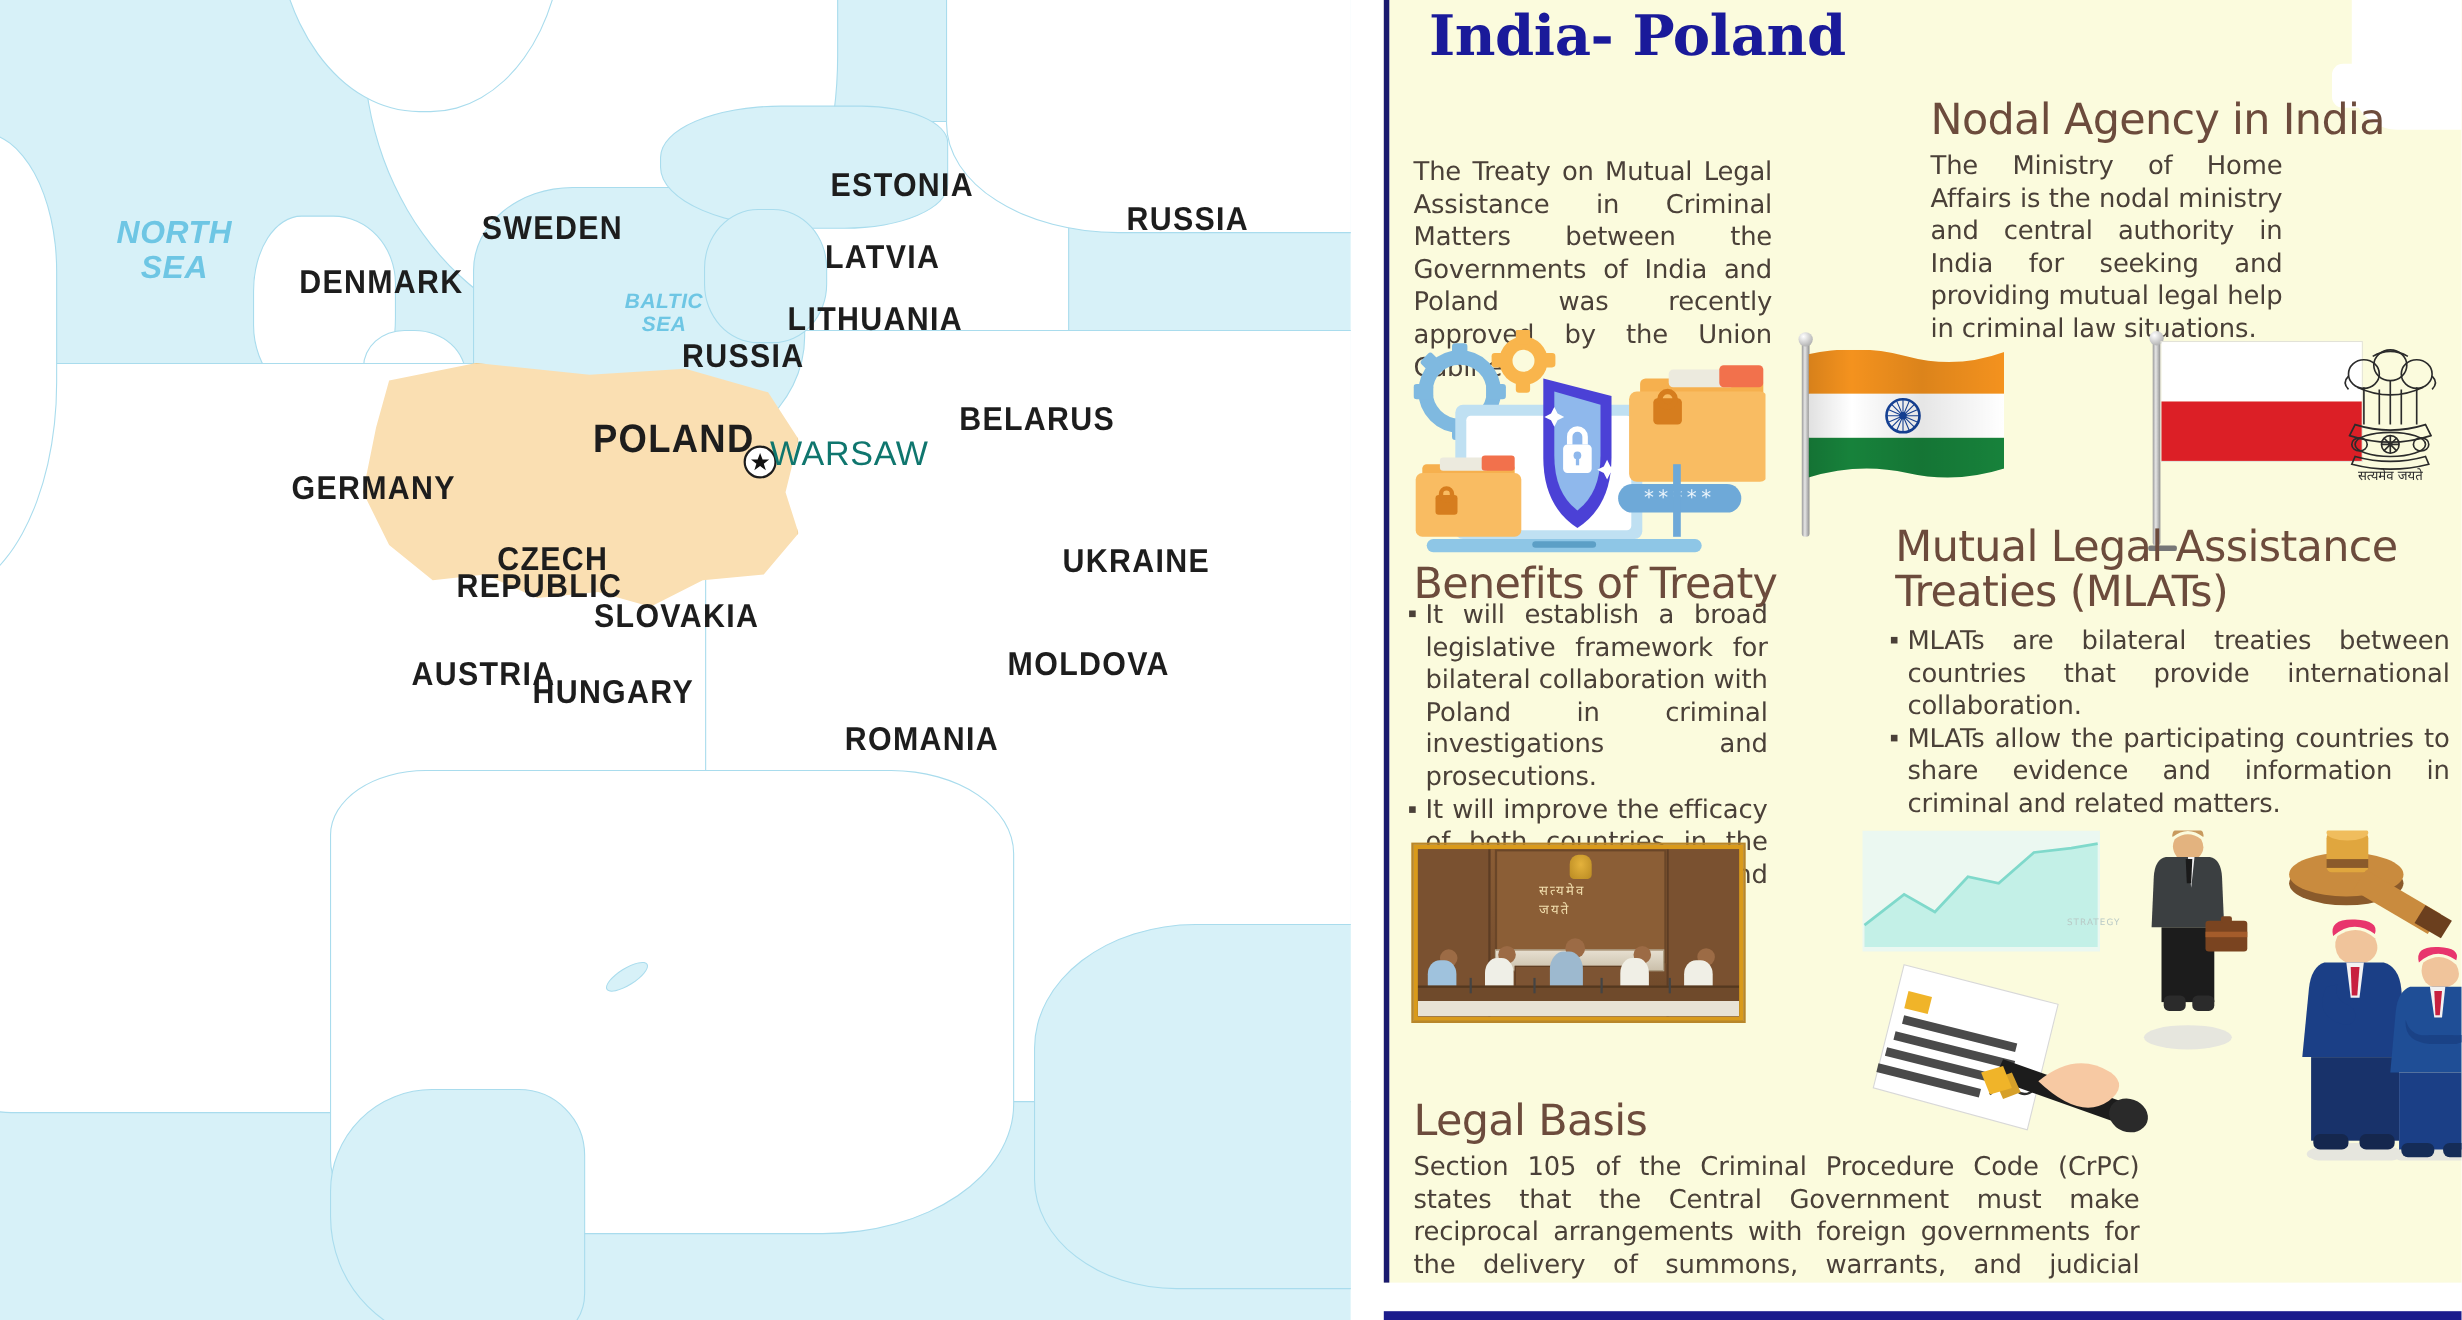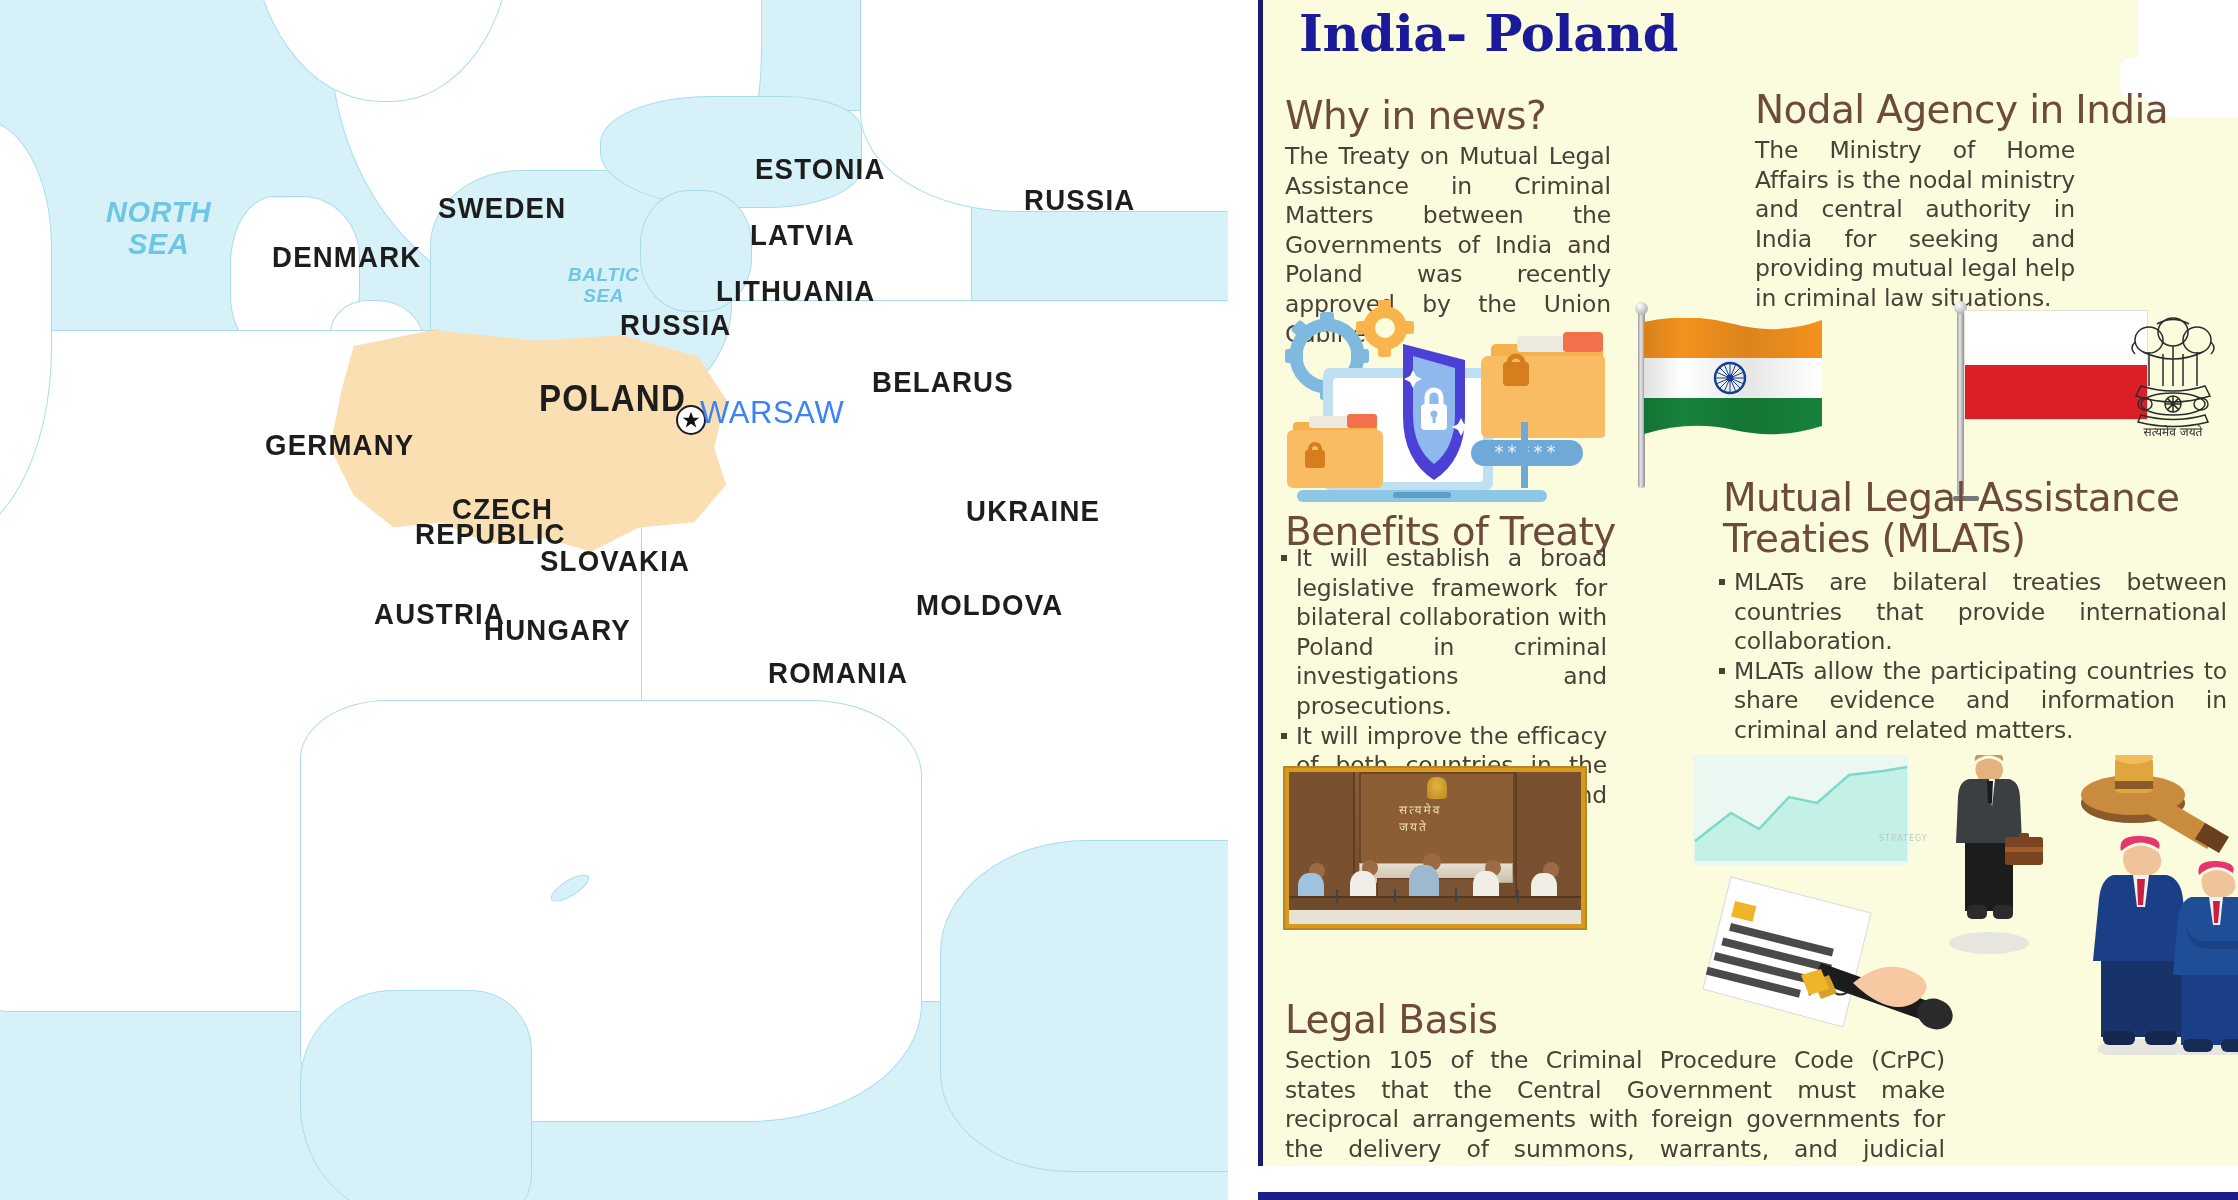--- a/index.html
+++ b/index.html
@@ -14,21 +14,21 @@
   .map-sea{position:absolute;inset:0;background:#d7f1f8;}
   .landmass{position:absolute;background:#ffffff;border:1.5px solid #a9dced;}
   .water{position:absolute;background:#d7f1f8;border:1.5px solid #a9dced;}
   .poland-shape{position:absolute;background:#fadfb2;border:1.5px solid #f0cd92;}
 
   .map-label{position:absolute;color:#1d1d1d;font-weight:bold;
     font-family:"Liberation Sans Narrow","Liberation Sans",sans-serif;
     letter-spacing:1.3px;white-space:nowrap;transform:scaleX(.92);transform-origin:left center;}
   .sea-label{position:absolute;color:#6ec6e4;font-style:italic;font-weight:bold;
     font-family:"Liberation Sans",sans-serif;letter-spacing:.5px;text-align:center;line-height:1.12;white-space:nowrap;}
-  .city-label{position:absolute;color:#3b82f6;font-weight:normal;
+  .city-label{position:absolute;color:#0f766e;font-weight:normal;
     font-family:"Liberation Sans Narrow","Liberation Sans",sans-serif;
     letter-spacing:.6px;white-space:nowrap;font-size:31px;}
   .capital-marker{position:absolute;width:26px;height:26px;border-radius:50%;
     background:#fff;border:2px solid #1d1d1d;display:flex;align-items:center;justify-content:center;}
   .capital-marker svg{width:18px;height:18px;}
 
   
   .info-panel{position:absolute;left:1258px;top:0;width:980px;height:1166px;
     background:#fbfbdd;border-left:5px solid #1a1a6e;box-sizing:border-box;overflow:hidden;}
   .panel-bottom-rule{position:absolute;left:1258px;top:1192px;width:980px;height:8px;background:#1c1c8c;}
@@ -138,21 +138,20 @@
     <div class="city-label" style="left:700px;top:395px;">WARSAW</div>
   </div>
 
   <div class="info-panel">
     <div class="corner-blob"></div>
 
     <div class="main-title">
       <div>India- Poland</div>
     </div>
 
-    <div class="sec-head" style="left:22px;top:96px;width:380px;">Why in news?</div>
     <div class="sec-body" style="left:22px;top:142px;width:326px;">The Treaty on Mutual Legal Assistance in Criminal Matters between the Governments of India and Poland was recently approved by the Union Cabinet.</div>
 
     <div class="sec-head" style="left:492px;top:90px;width:460px;">Nodal Agency in India</div>
     <div class="sec-body" style="left:492px;top:136px;width:320px;">The Ministry of Home Affairs is the nodal ministry and central authority in India for seeking and providing mutual legal help in criminal law situations.</div>
 
     <div class="ill-sec">
       <svg viewBox="0 0 320 210" width="320" height="210" aria-hidden="true">
 
         <g fill="none" stroke="#7fb9e0" stroke-width="13">
           <circle cx="42" cy="56" r="31"></circle>

